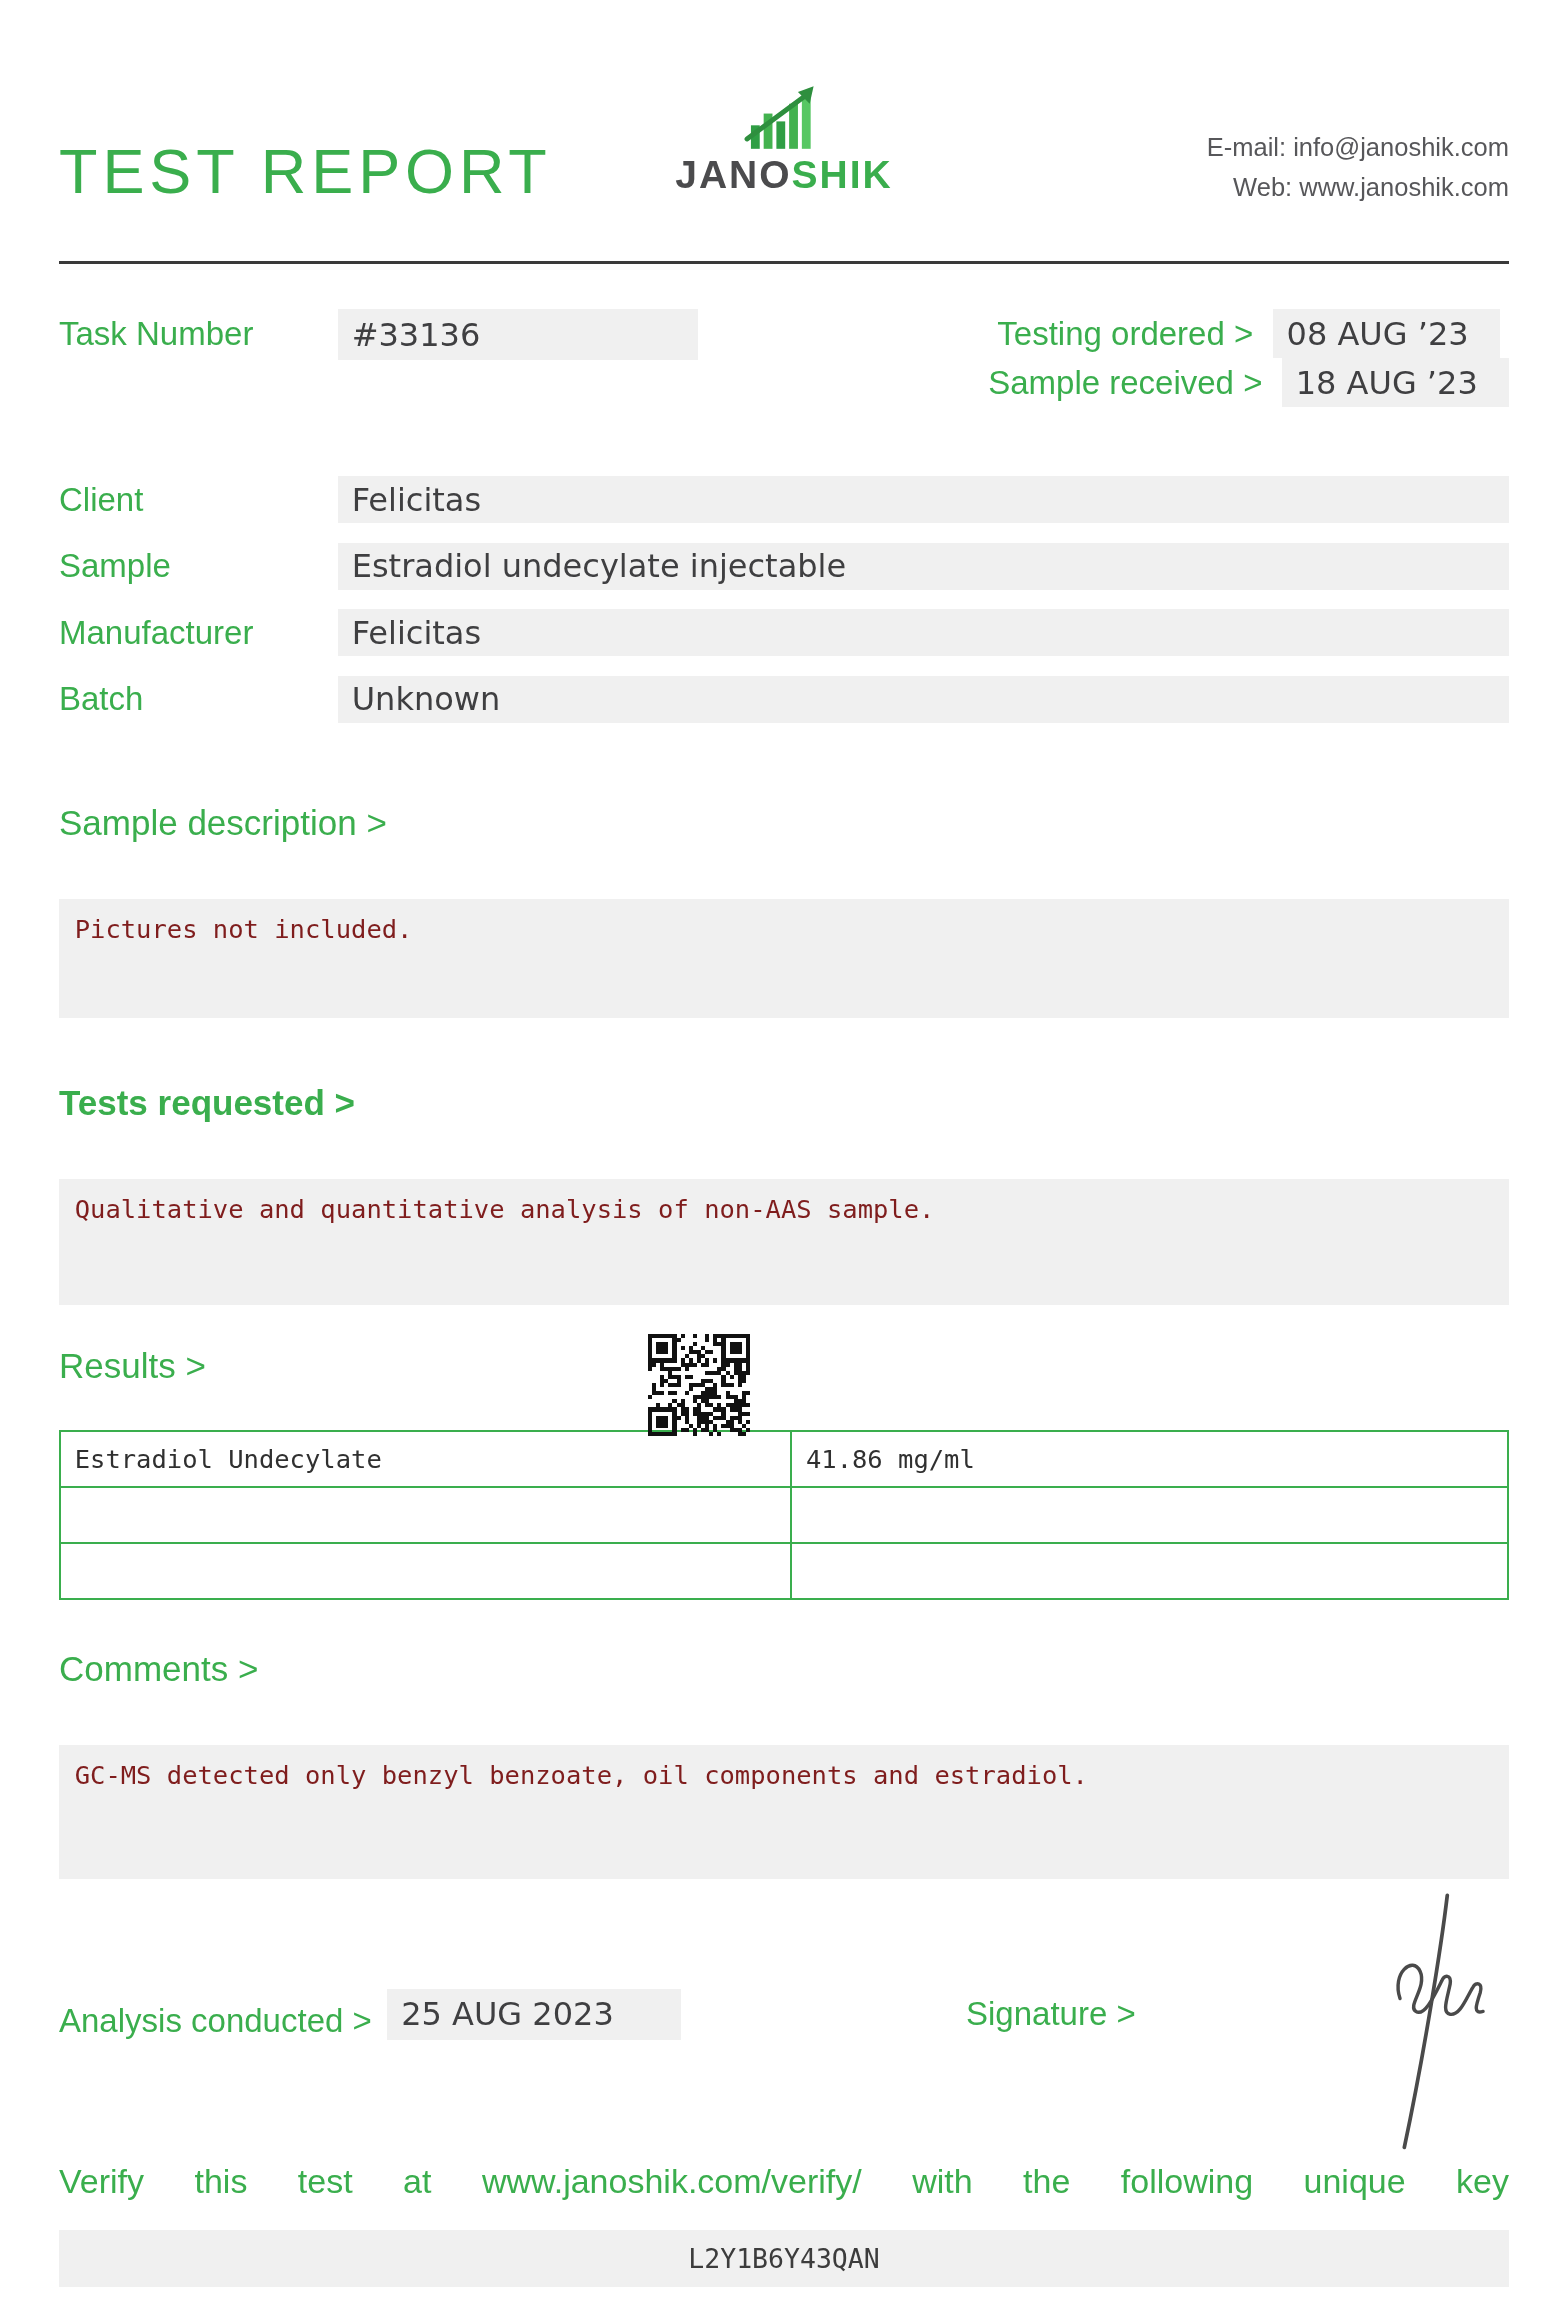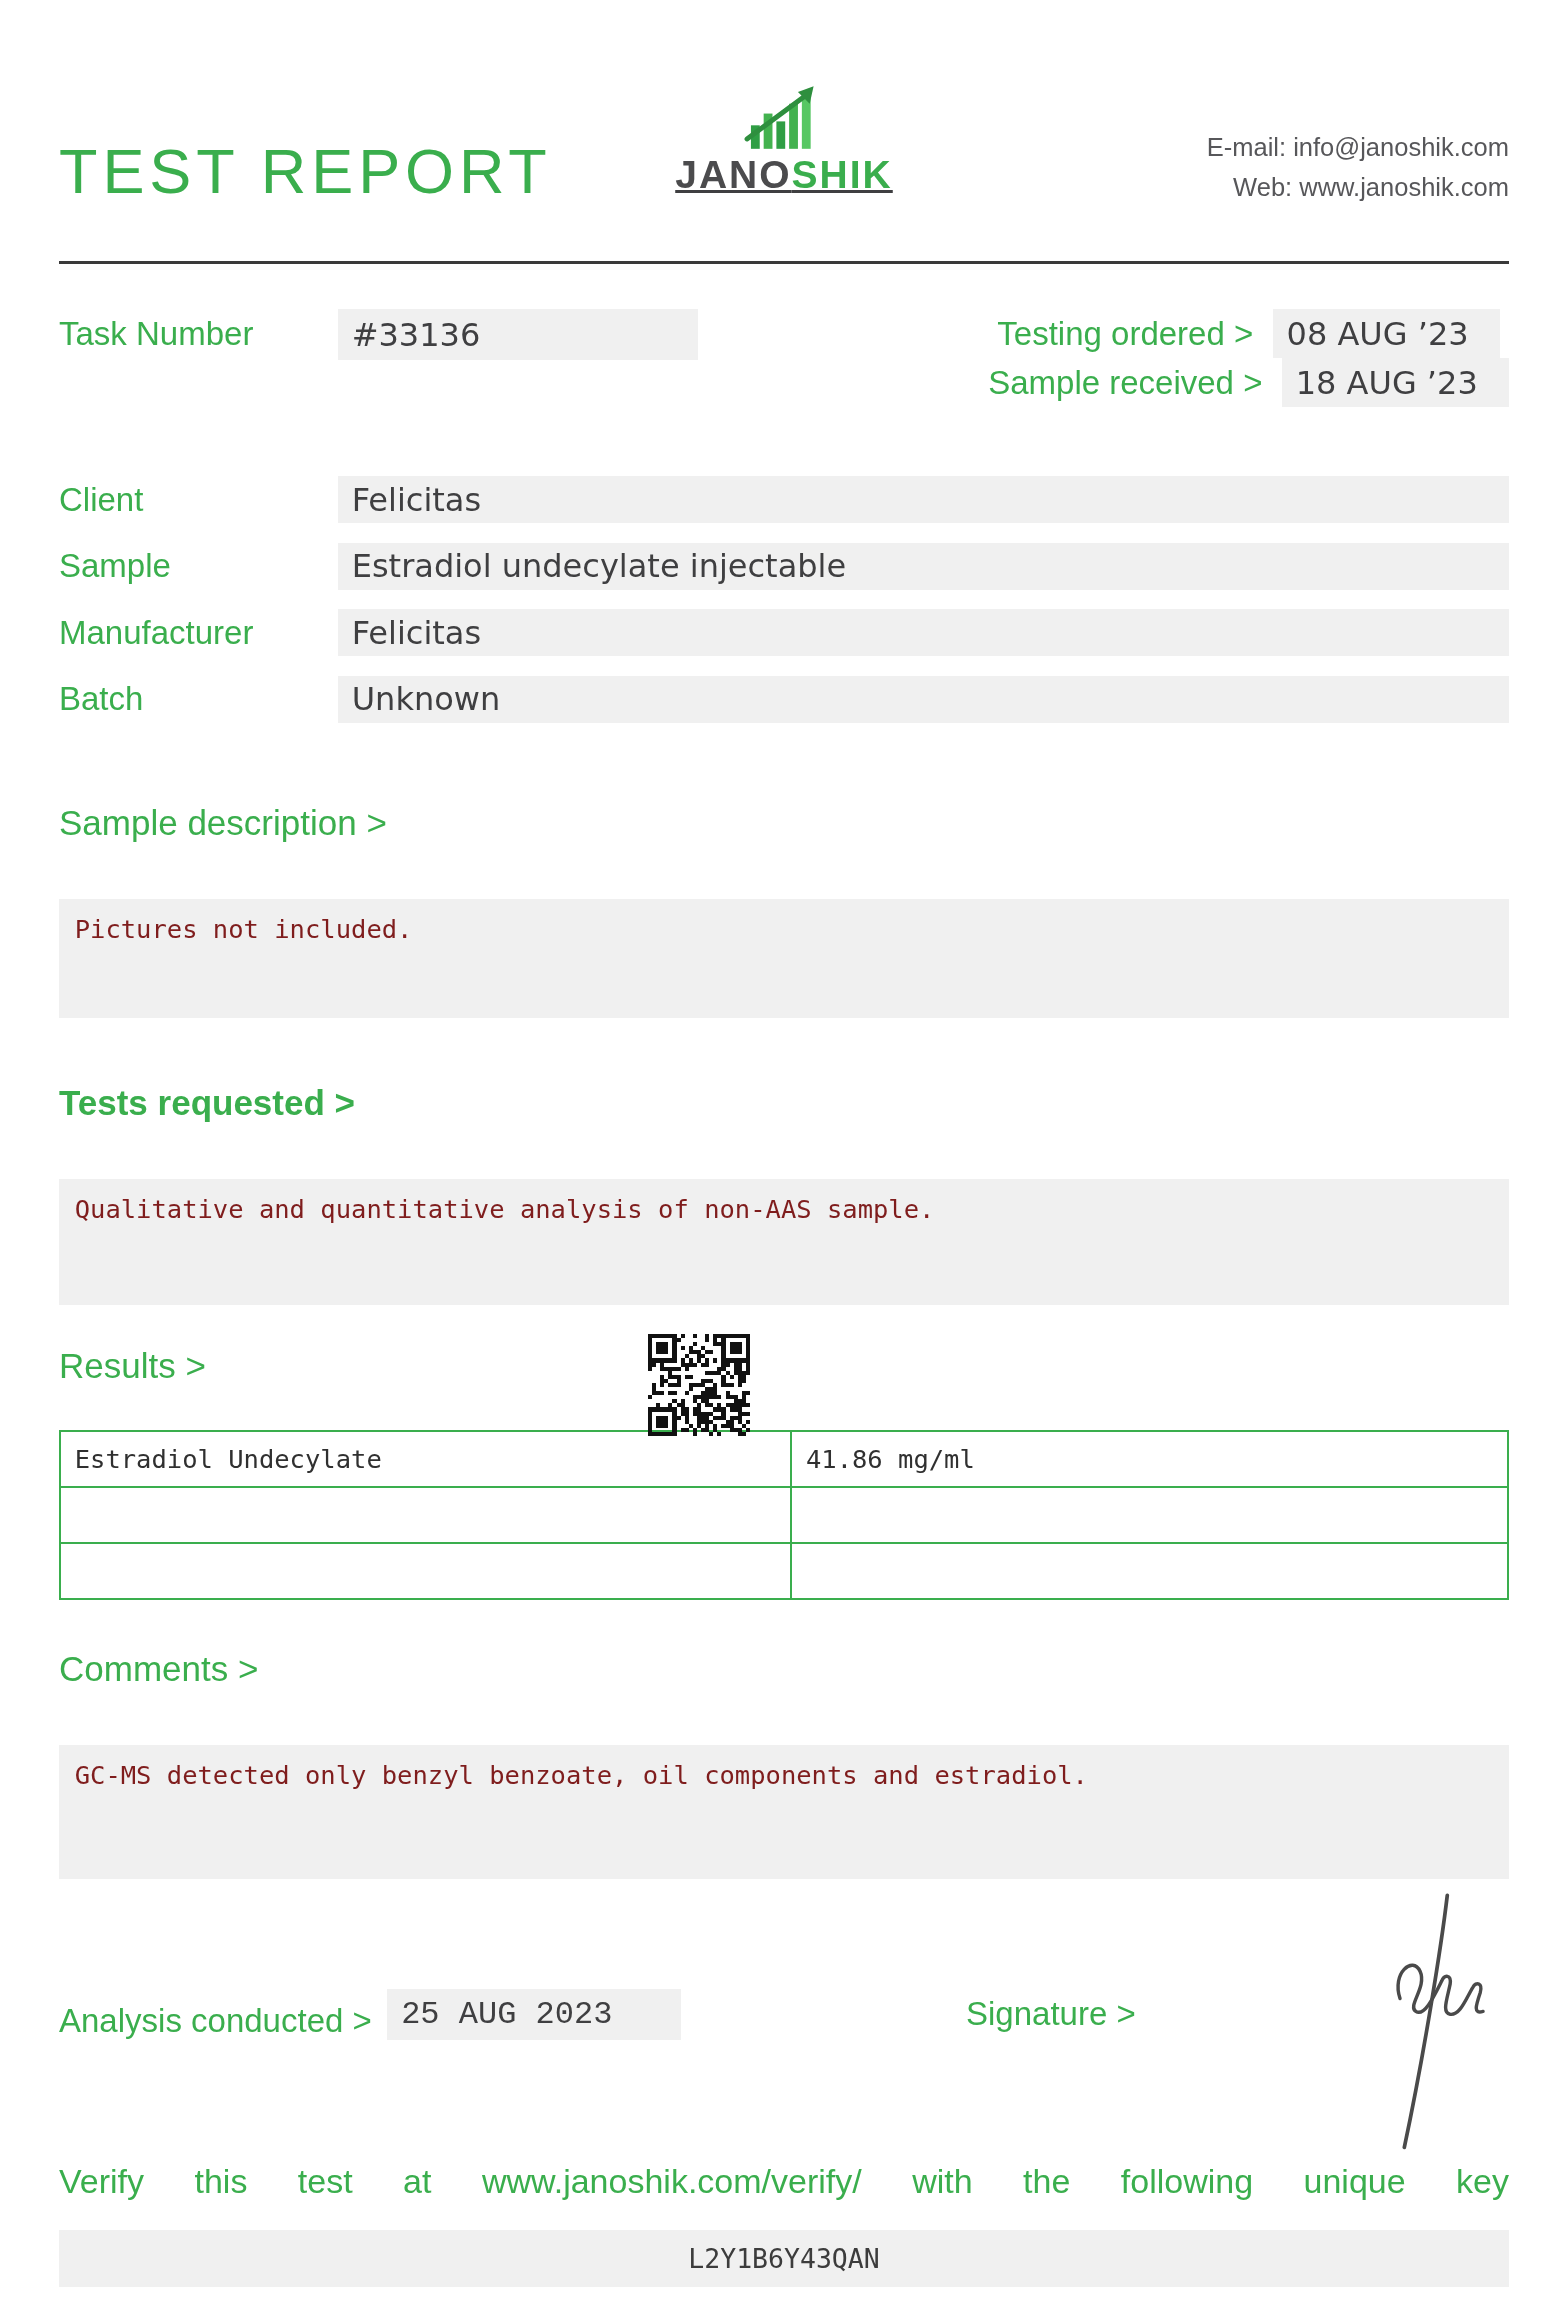--- a/index.html
+++ b/index.html
@@ -16,21 +16,21 @@
   }
   .page{position:relative;width:1568px;height:2313px;padding:0 59px;overflow:hidden;}
 
   
   .header{position:relative;height:261px;}
   .title{
     position:absolute;left:0;top:135px;
     font-family:"Liberation Sans",sans-serif;font-weight:500;
     font-size:63px;letter-spacing:4.9px;color:var(--green);
   }
-  .logo{position:absolute;left:50%;transform:translateX(-50%);top:82px;text-align:center;text-decoration:underline;}
+  .logo{position:absolute;left:50%;transform:translateX(-50%);top:82px;text-align:center;}
   .logo svg{display:block;margin:0 auto;}
   .logo-text{font-family:"Liberation Sans",sans-serif;font-weight:700;font-size:39px;letter-spacing:2px;color:#4b4b4d;margin-top:2px;}
   .logo-text .green{color:var(--green);}
   .contact{position:absolute;right:0;top:127px;text-align:right;font-family:"Liberation Sans",sans-serif;font-size:25.5px;color:var(--muted);line-height:40px;}
   .rule{border:none;border-top:3.9px solid var(--rule);}
 
   .green-label{color:var(--green);font-family:"Liberation Sans",sans-serif;font-size:33px;white-space:nowrap;}
   .value-box{background:var(--box);color:var(--dark);font-size:32px;display:flex;align-items:center;padding:0 13.7px;}
 
   
@@ -65,21 +65,21 @@
     font-family:"DejaVu Sans Mono",monospace;font-size:25.5px;color:#303030;
     padding:0 13.7px;vertical-align:middle;
   }
   .col-substance{width:50.5%;}
 
   .comments-heading{margin-top:47px;}
   .comments-box{height:134px;}
 
   
   .footer-row{position:relative;display:flex;align-items:flex-end;margin-top:108px;height:53px;}
-  .analysis-box{width:294px;height:51px;margin-left:15.7px;font-family:Liberation Mono, monospace;}
+  .analysis-box{width:294px;height:51px;margin-left:15.7px;}
   .signature-label{position:absolute;left:907px;top:7.8px;}
   .signature{position:absolute;right:13.7px;top:-103px;width:147px;height:272px;}
   .signature svg{width:100%;height:100%;}
 
   .verify-text{
     margin-top:118px;color:var(--green);
     font-family:"Liberation Sans",sans-serif;font-size:34px;line-height:47px;
     text-align:justify;text-align-last:justify;
   }
   .key-box{

